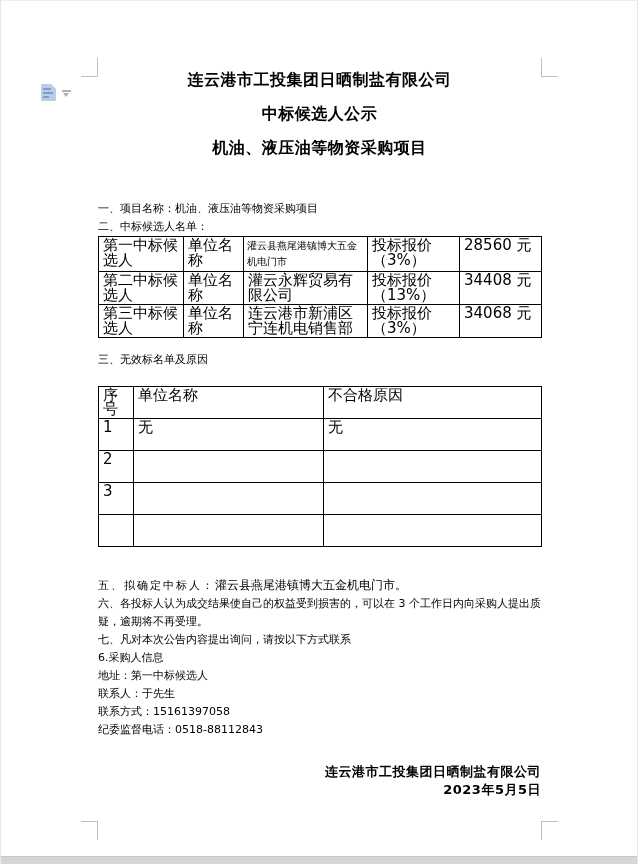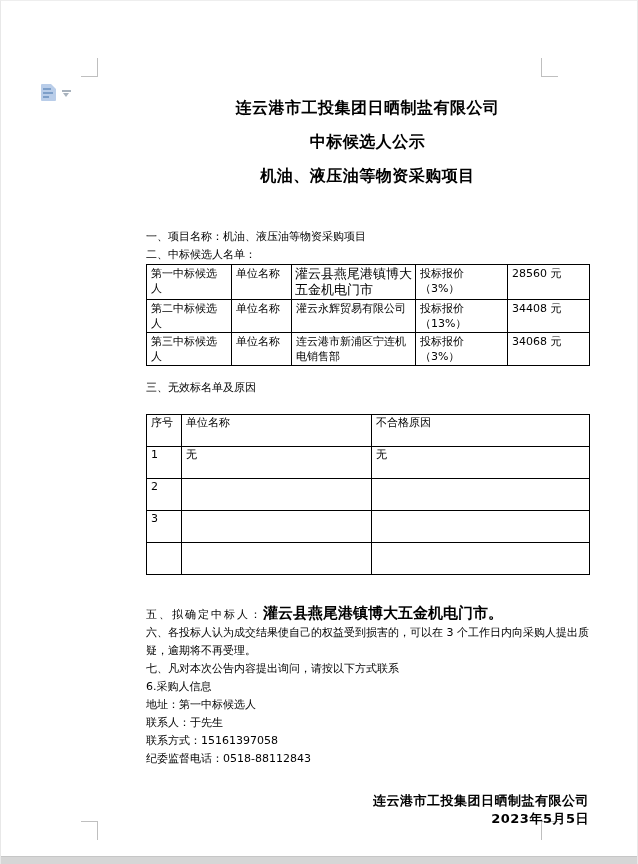--- a/index.html
+++ b/index.html
@@ -44,53 +44,53 @@
   .paste-doc .ln2 { top:8px;  width:10px; }
   .paste-doc .ln3 { top:12px; width:6px; }
   .paste-arrow { position:absolute; left:22px; top:6px; width:9px; height:8px; }
   .paste-arrow .bar { position:absolute; left:0; top:0; width:9px; height:2px; background:#a8b2bd; }
   .paste-arrow .tri {
     position:absolute; left:1px; top:3px; width:0; height:0;
     border-left:3.5px solid transparent; border-right:3.5px solid transparent;
     border-top:4px solid #a8b2bd;
   }
 
-  .content { position:absolute; left:97px; top:0; width:443px; padding-top:98px;margin-left:48px; }
+  .content { position:absolute; left:97px; top:0; width:443px; padding-top:70px; }
 
   .title-line {
     height:34px; line-height:17px; text-align:center;
     font-weight:bold; font-size:16px; letter-spacing:0.5px;
   }
 
   .body-text { font-size:11px; line-height:18px; }
   .intro { margin-top:27px; }
 
   table { border-collapse:collapse; table-layout:fixed; width:443px; }
-  td { border:1px solid #000000; vertical-align:top; padding:1px 4px; font-size:11px; line-height:15px; overflow:hidden; }
+  td { border:1px solid #000000; vertical-align:top; padding:1px 4px; font-size:15px; line-height:15px; overflow:hidden; }
 
   .t1 { margin-top:0; }
   .t1 .c1 { width:85px; }
   .t1 .c2 { width:60px; }
   .t1 .c3 { width:124px; }
   .t1 .c4 { width:92px; }
   .t1 .c5 { width:82px; }
   .t1 tr { height:33px; }
-  .t1 td.big { font-size:13px; line-height:16px; padding:1px 3px; }
+  .t1 td.big { font-size:10px; line-height:16px; padding:1px 3px; }
 
   .sec3 { margin-top:13px; }
 
   .t2 { margin-top:17px; }
   .t2 .c1 { width:35px; }
   .t2 .c2 { width:190px; }
   .t2 .c3 { width:218px; }
   .t2 tr { height:32px; }
   .t2 td { line-height:14px; }
 
   .block5 { margin-top:29px; }
-  .winner-big { font-size:15px;font-weight:bold; }
+  .winner-big { font-size:12px; }
   .item5-prefix { letter-spacing:2px; }
 
   .signature { margin-top:24px; text-align:right; font-weight:bold; font-size:13px; line-height:18px; letter-spacing:0.5px; }
 </style>
 </head>
 <body>
 
 <div class="page">
 
   <div class="crop tl"></div>

